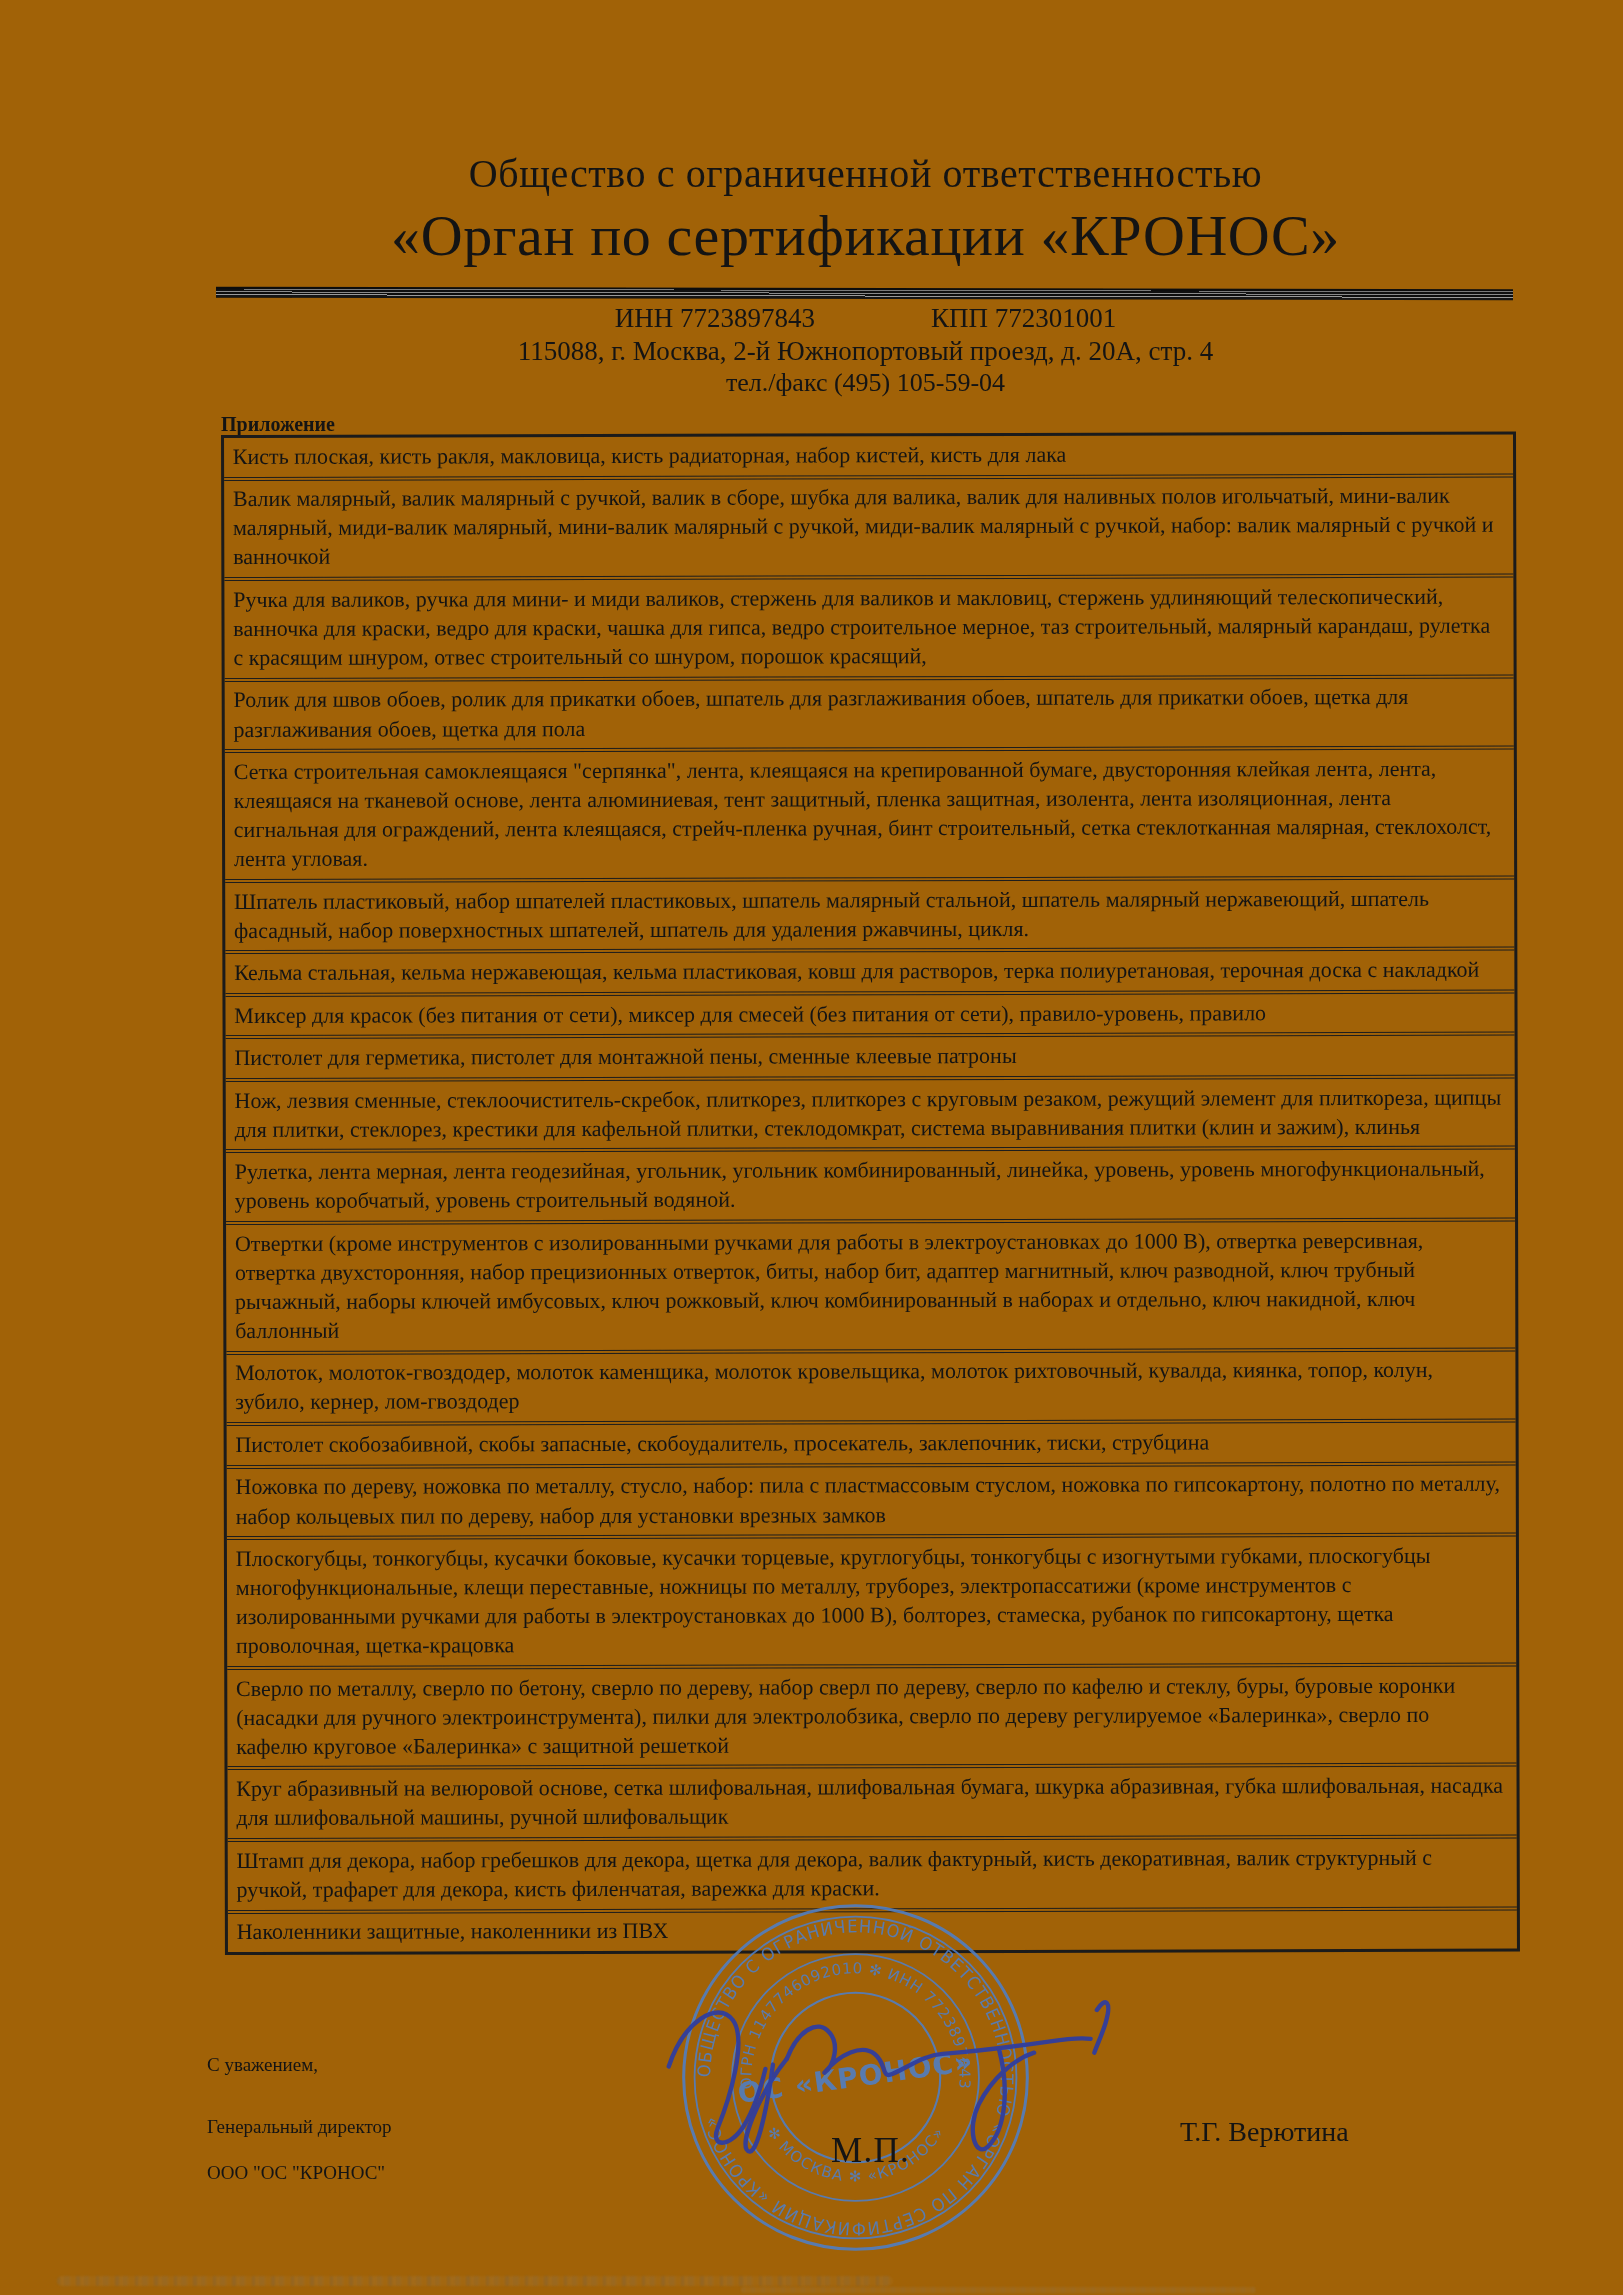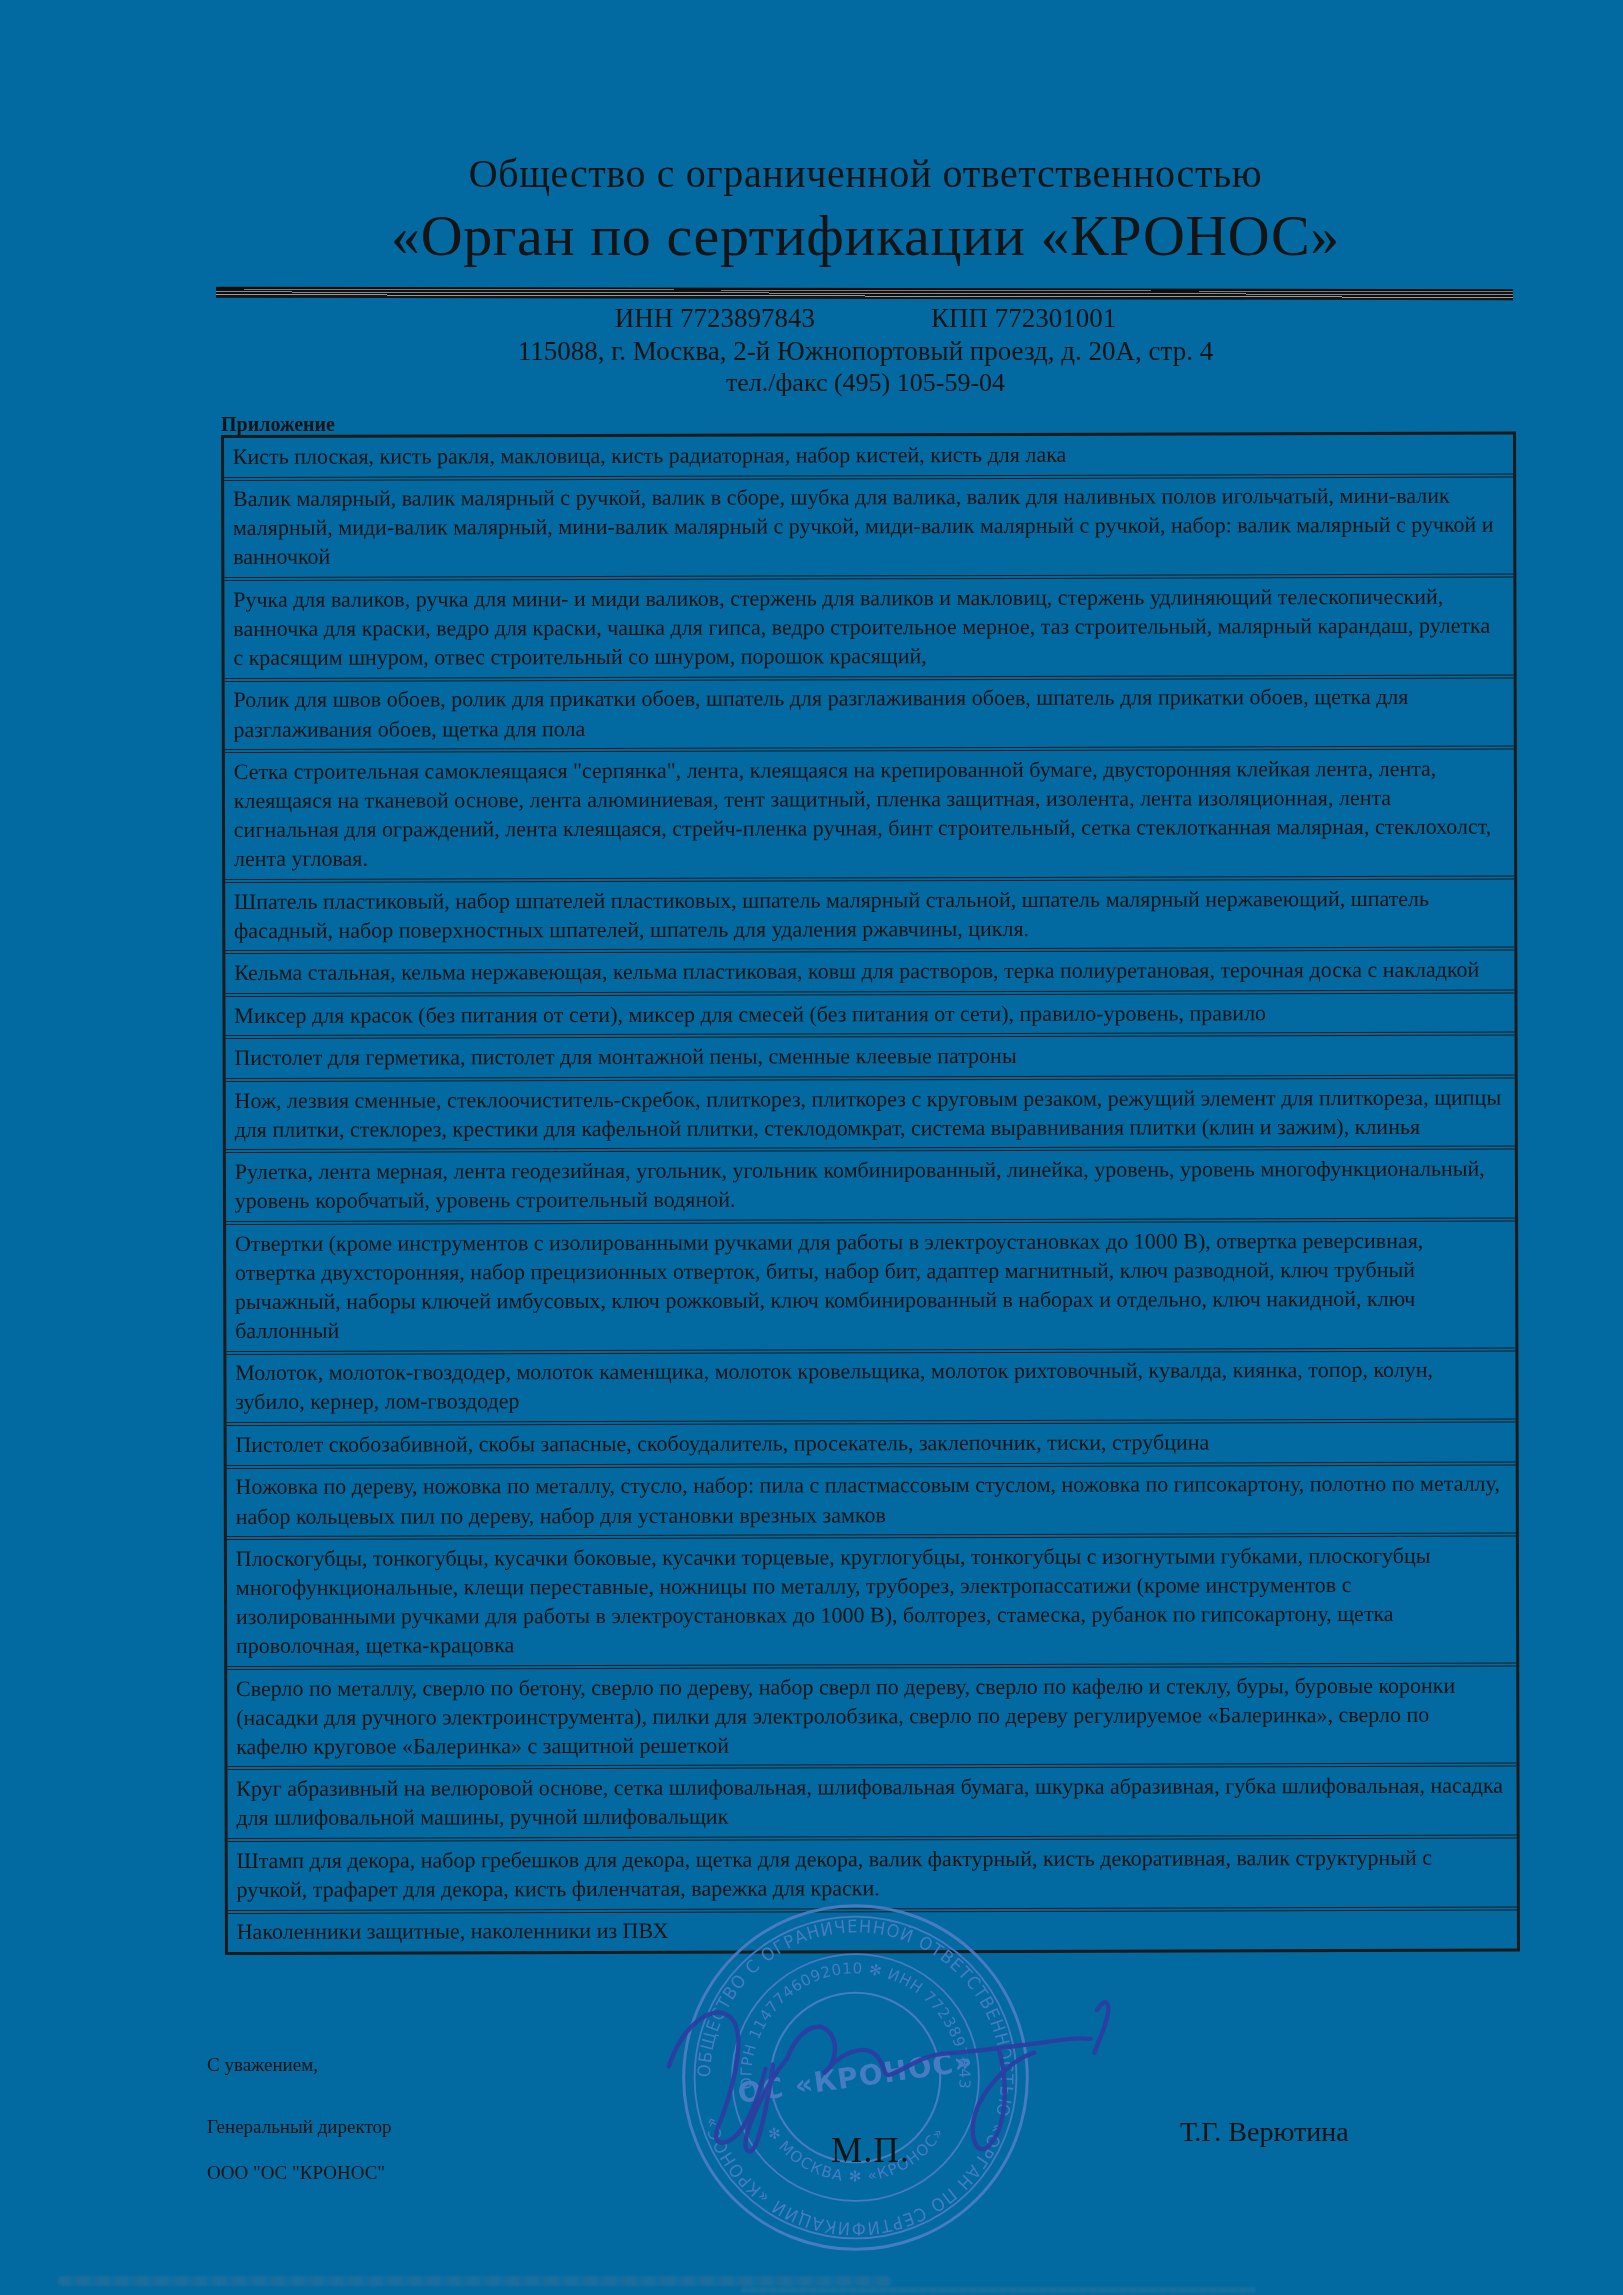--- a/index.html
+++ b/index.html
@@ -1,16 +1,16 @@
 <!DOCTYPE html>
 <html lang="ru" style="font-size:10px"><head>
 <meta charset="utf-8">
 <style>
   html,body{margin:0;padding:0;background:#e9e9e9;}
-  .page{position:relative;width:1623px;height:2295px;background:#0369a1;margin:0 auto;overflow:hidden;
+  .page{position:relative;width:1623px;height:2295px;background:#a16207;margin:0 auto;overflow:hidden;
         font-family:"Liberation Serif","DejaVu Serif",serif;color:#141414;}
   .content{position:absolute;left:221px;top:0;width:1289px;}
 
   .title1{position:absolute;top:150px;width:100%;text-align:center;font-size:40px;letter-spacing:0.6px;}
   .title2{position:absolute;top:202px;width:100%;text-align:center;font-size:58px;letter-spacing:0.6px;white-space:nowrap;}
   .band{position:absolute;top:288px;left:-5px;width:1297px;height:10.7px;
         background:repeating-linear-gradient(to bottom,#0d0d0d 0 1.9px,#7a7a7a 1.9px 2.8px,#101010 2.8px 4.7px,#8a8a8a 4.7px 5.7px,#0d0d0d 5.7px 7.5px,#9a9a9a 7.5px 8.5px,#151515 8.5px 10.7px);
         transform:rotate(0.12deg);}
   .idline{position:absolute;top:303px;width:100%;display:flex;justify-content:center;gap:116px;font-size:27px;}
   .address{position:absolute;top:336px;width:100%;text-align:center;font-size:27px;}

